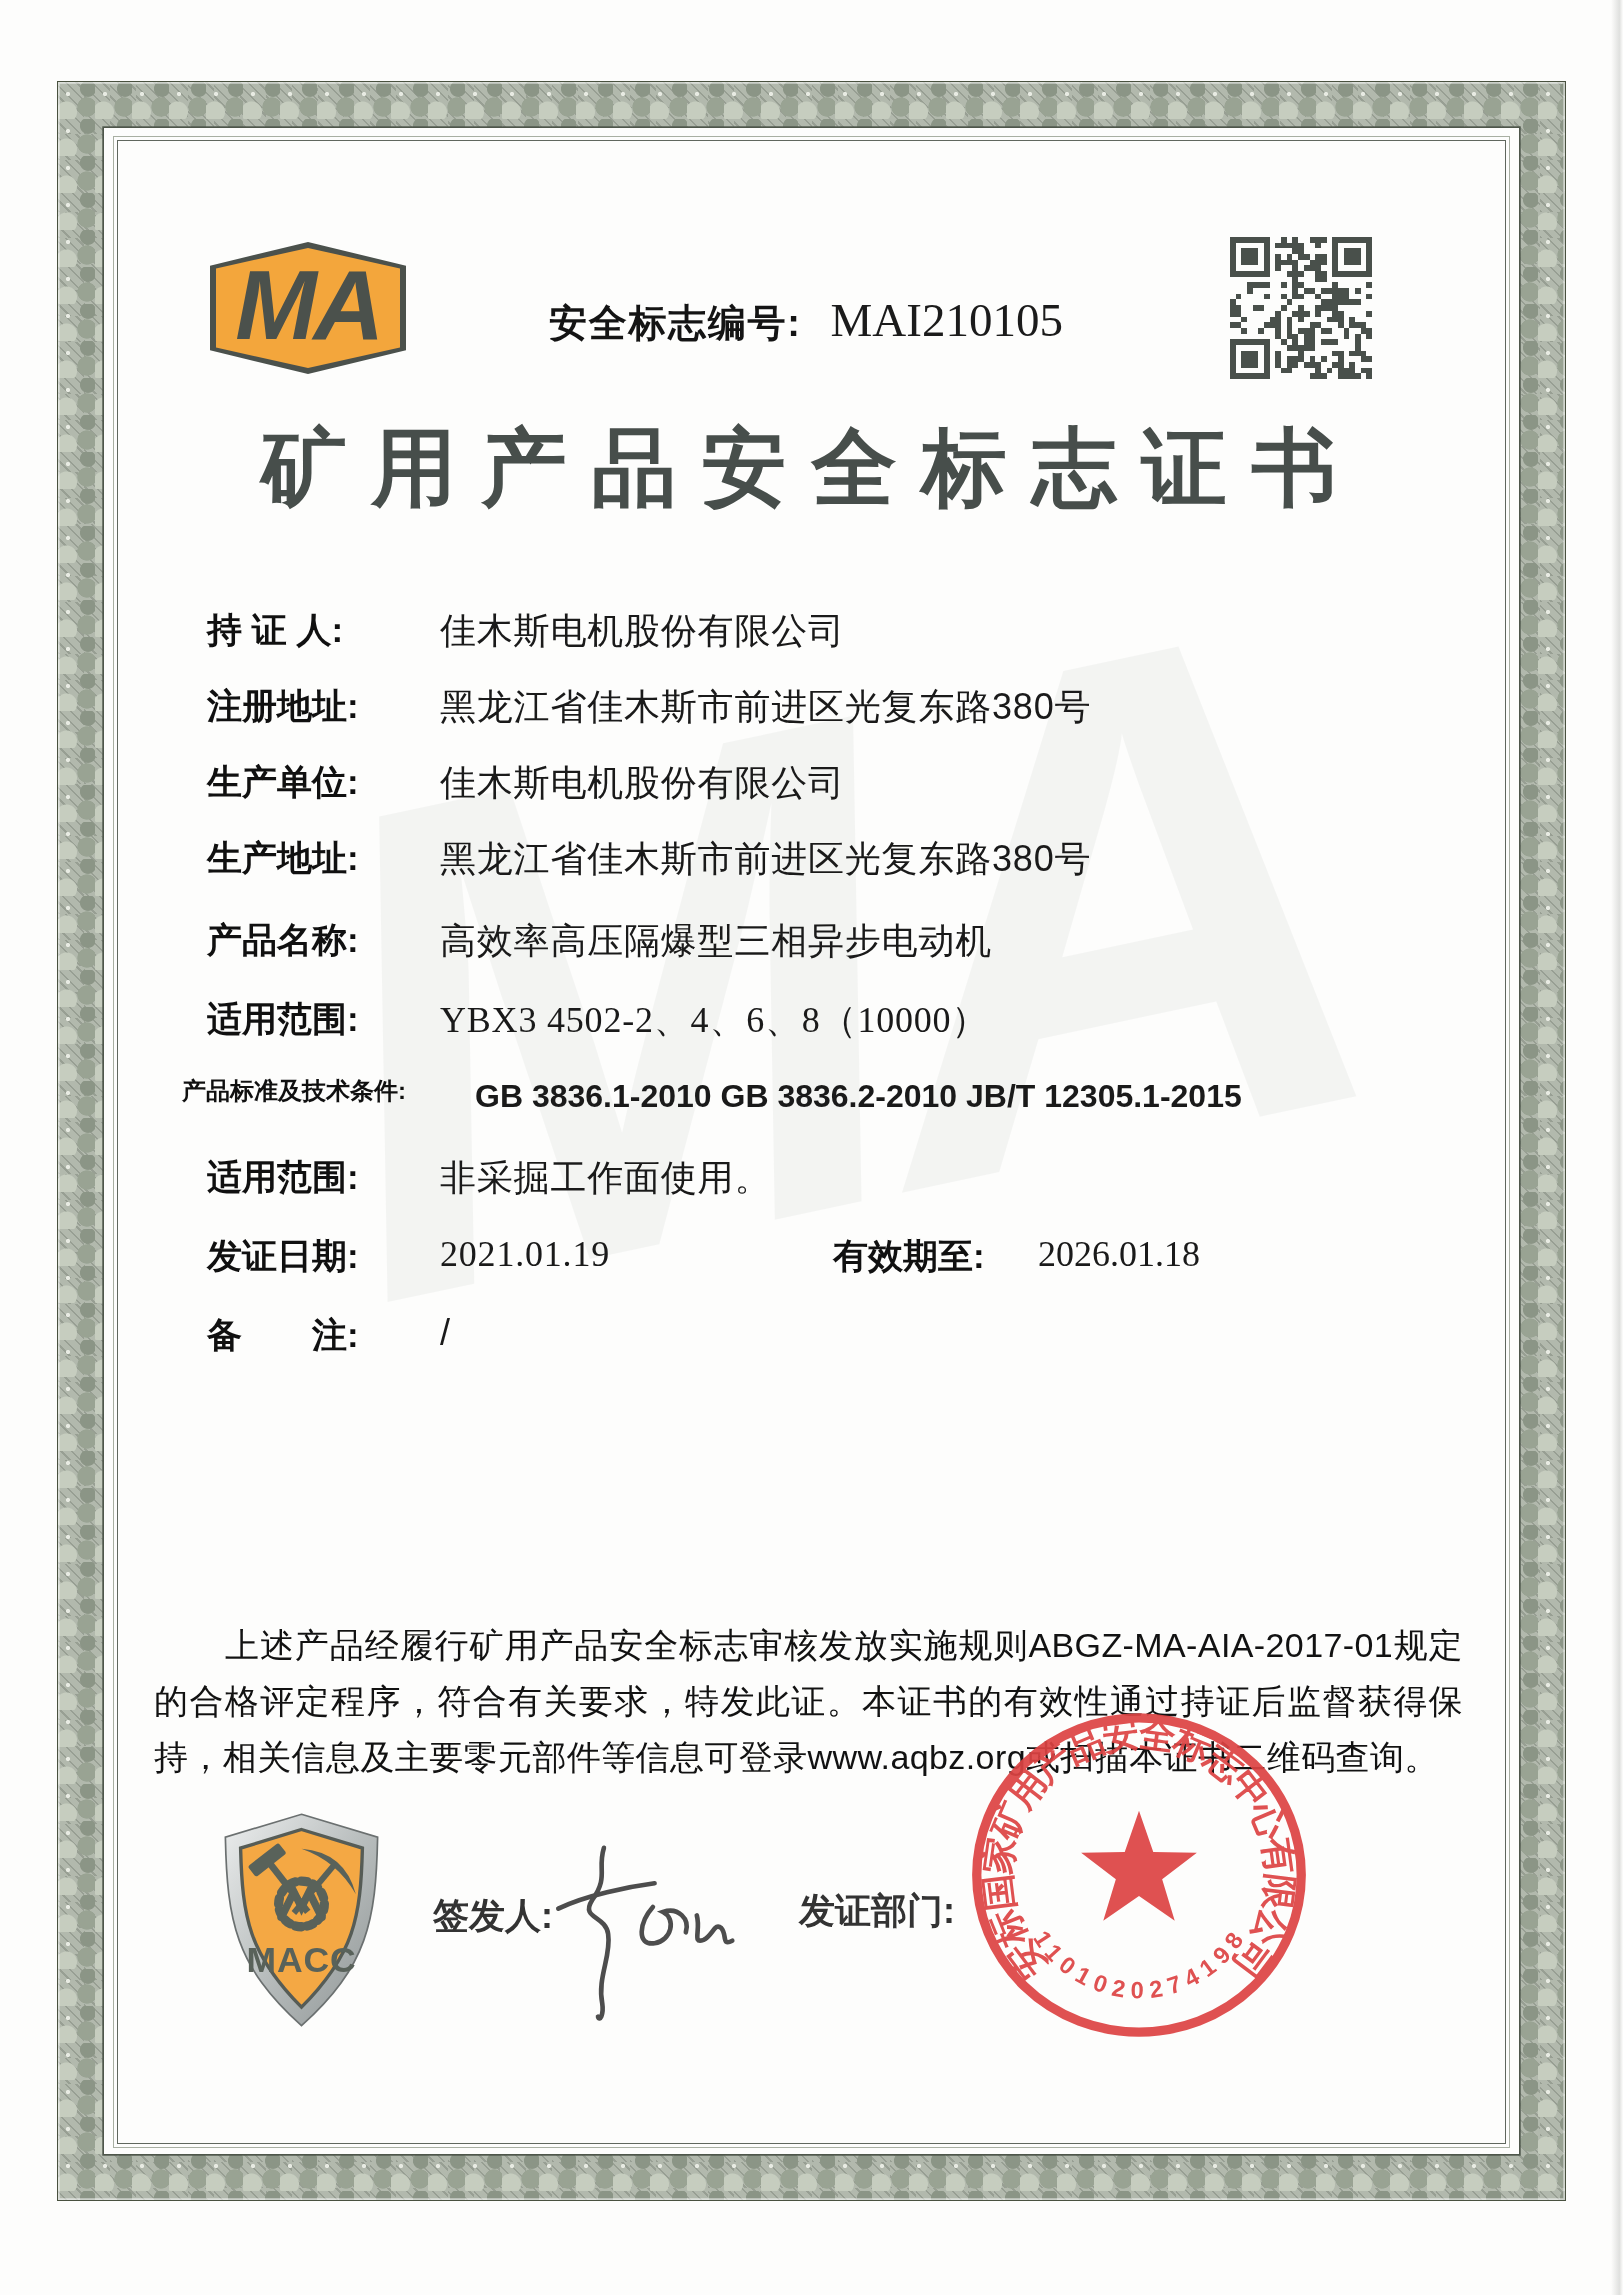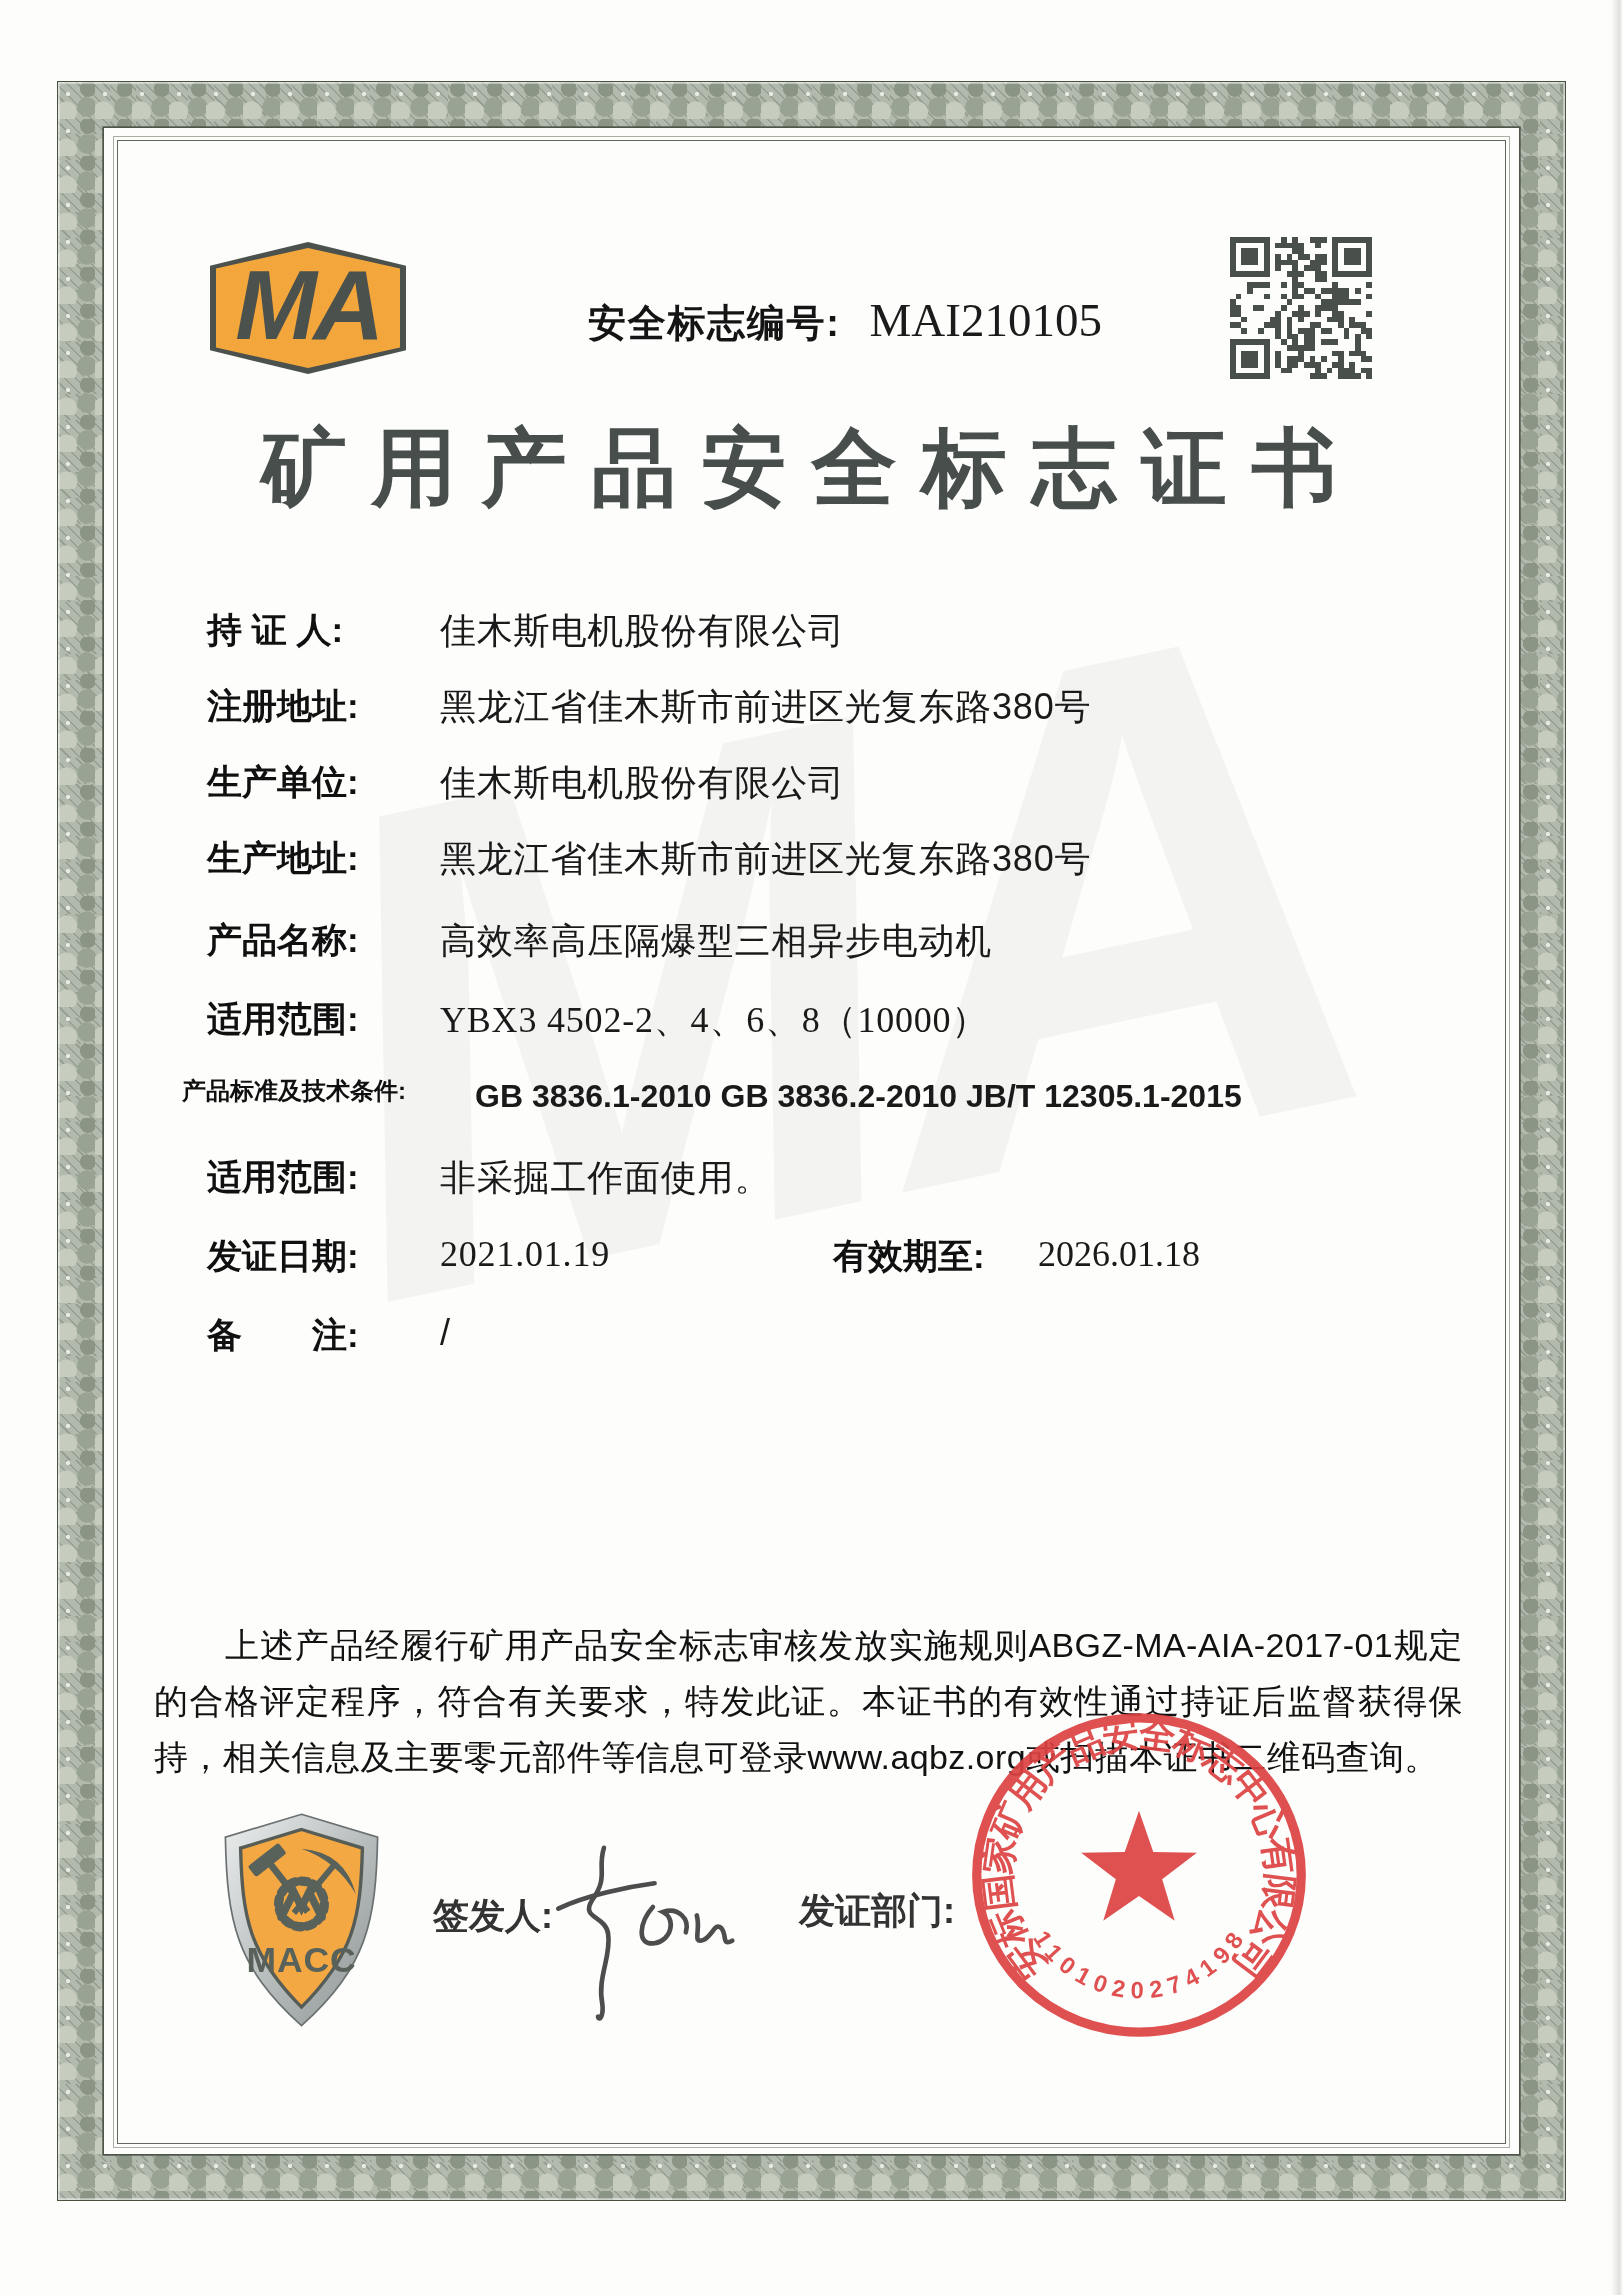--- a/index.html
+++ b/index.html
@@ -29,21 +29,21 @@
   
   .ma-badge{position:absolute;left:210px;top:242px;width:196px;height:132px;}
   .hex-outer{position:absolute;inset:0;background:#4b514c;
         clip-path:polygon(50% 0%,100% 18%,100% 82%,50% 100%,0% 82%,0% 18%);}
   .hex-inner{position:absolute;inset:6px;background:#f3a63c;
         clip-path:polygon(50% 0%,100% 17%,100% 83%,50% 100%,0% 83%,0% 17%);}
   .hex-letters{position:absolute;inset:0;display:flex;align-items:center;justify-content:center;
         font-weight:900;font-style:italic;font-size:98px;letter-spacing:-3.4px;color:#4b514c;
         transform:translateY(-3.4px);}
   
-  .certno{position:absolute;left:588px;top:293px;display:flex;align-items:baseline;text-align:center;}
+  .certno{position:absolute;left:549px;top:293px;display:flex;align-items:baseline;text-align:center;}
   .certno .lab{font-size:38px;font-weight:700;color:#141414;letter-spacing:1.7px;}
   .certno .val{font-family:"Liberation Serif","DejaVu Serif",serif;font-size:47px;margin-left:29px;color:#1b1b1b;}
   
   .qr{position:absolute;left:1230px;top:237px;width:142px;height:142px;}
   
   .title{position:absolute;left:0;right:0;top:411px;text-align:center;
         font-family:"Liberation Serif","DejaVu Serif",serif;
         font-size:85px;font-weight:800;letter-spacing:25px;color:#474e4b;white-space:nowrap;}
   
   .row{position:absolute;left:0;width:1313px;height:51px;}

